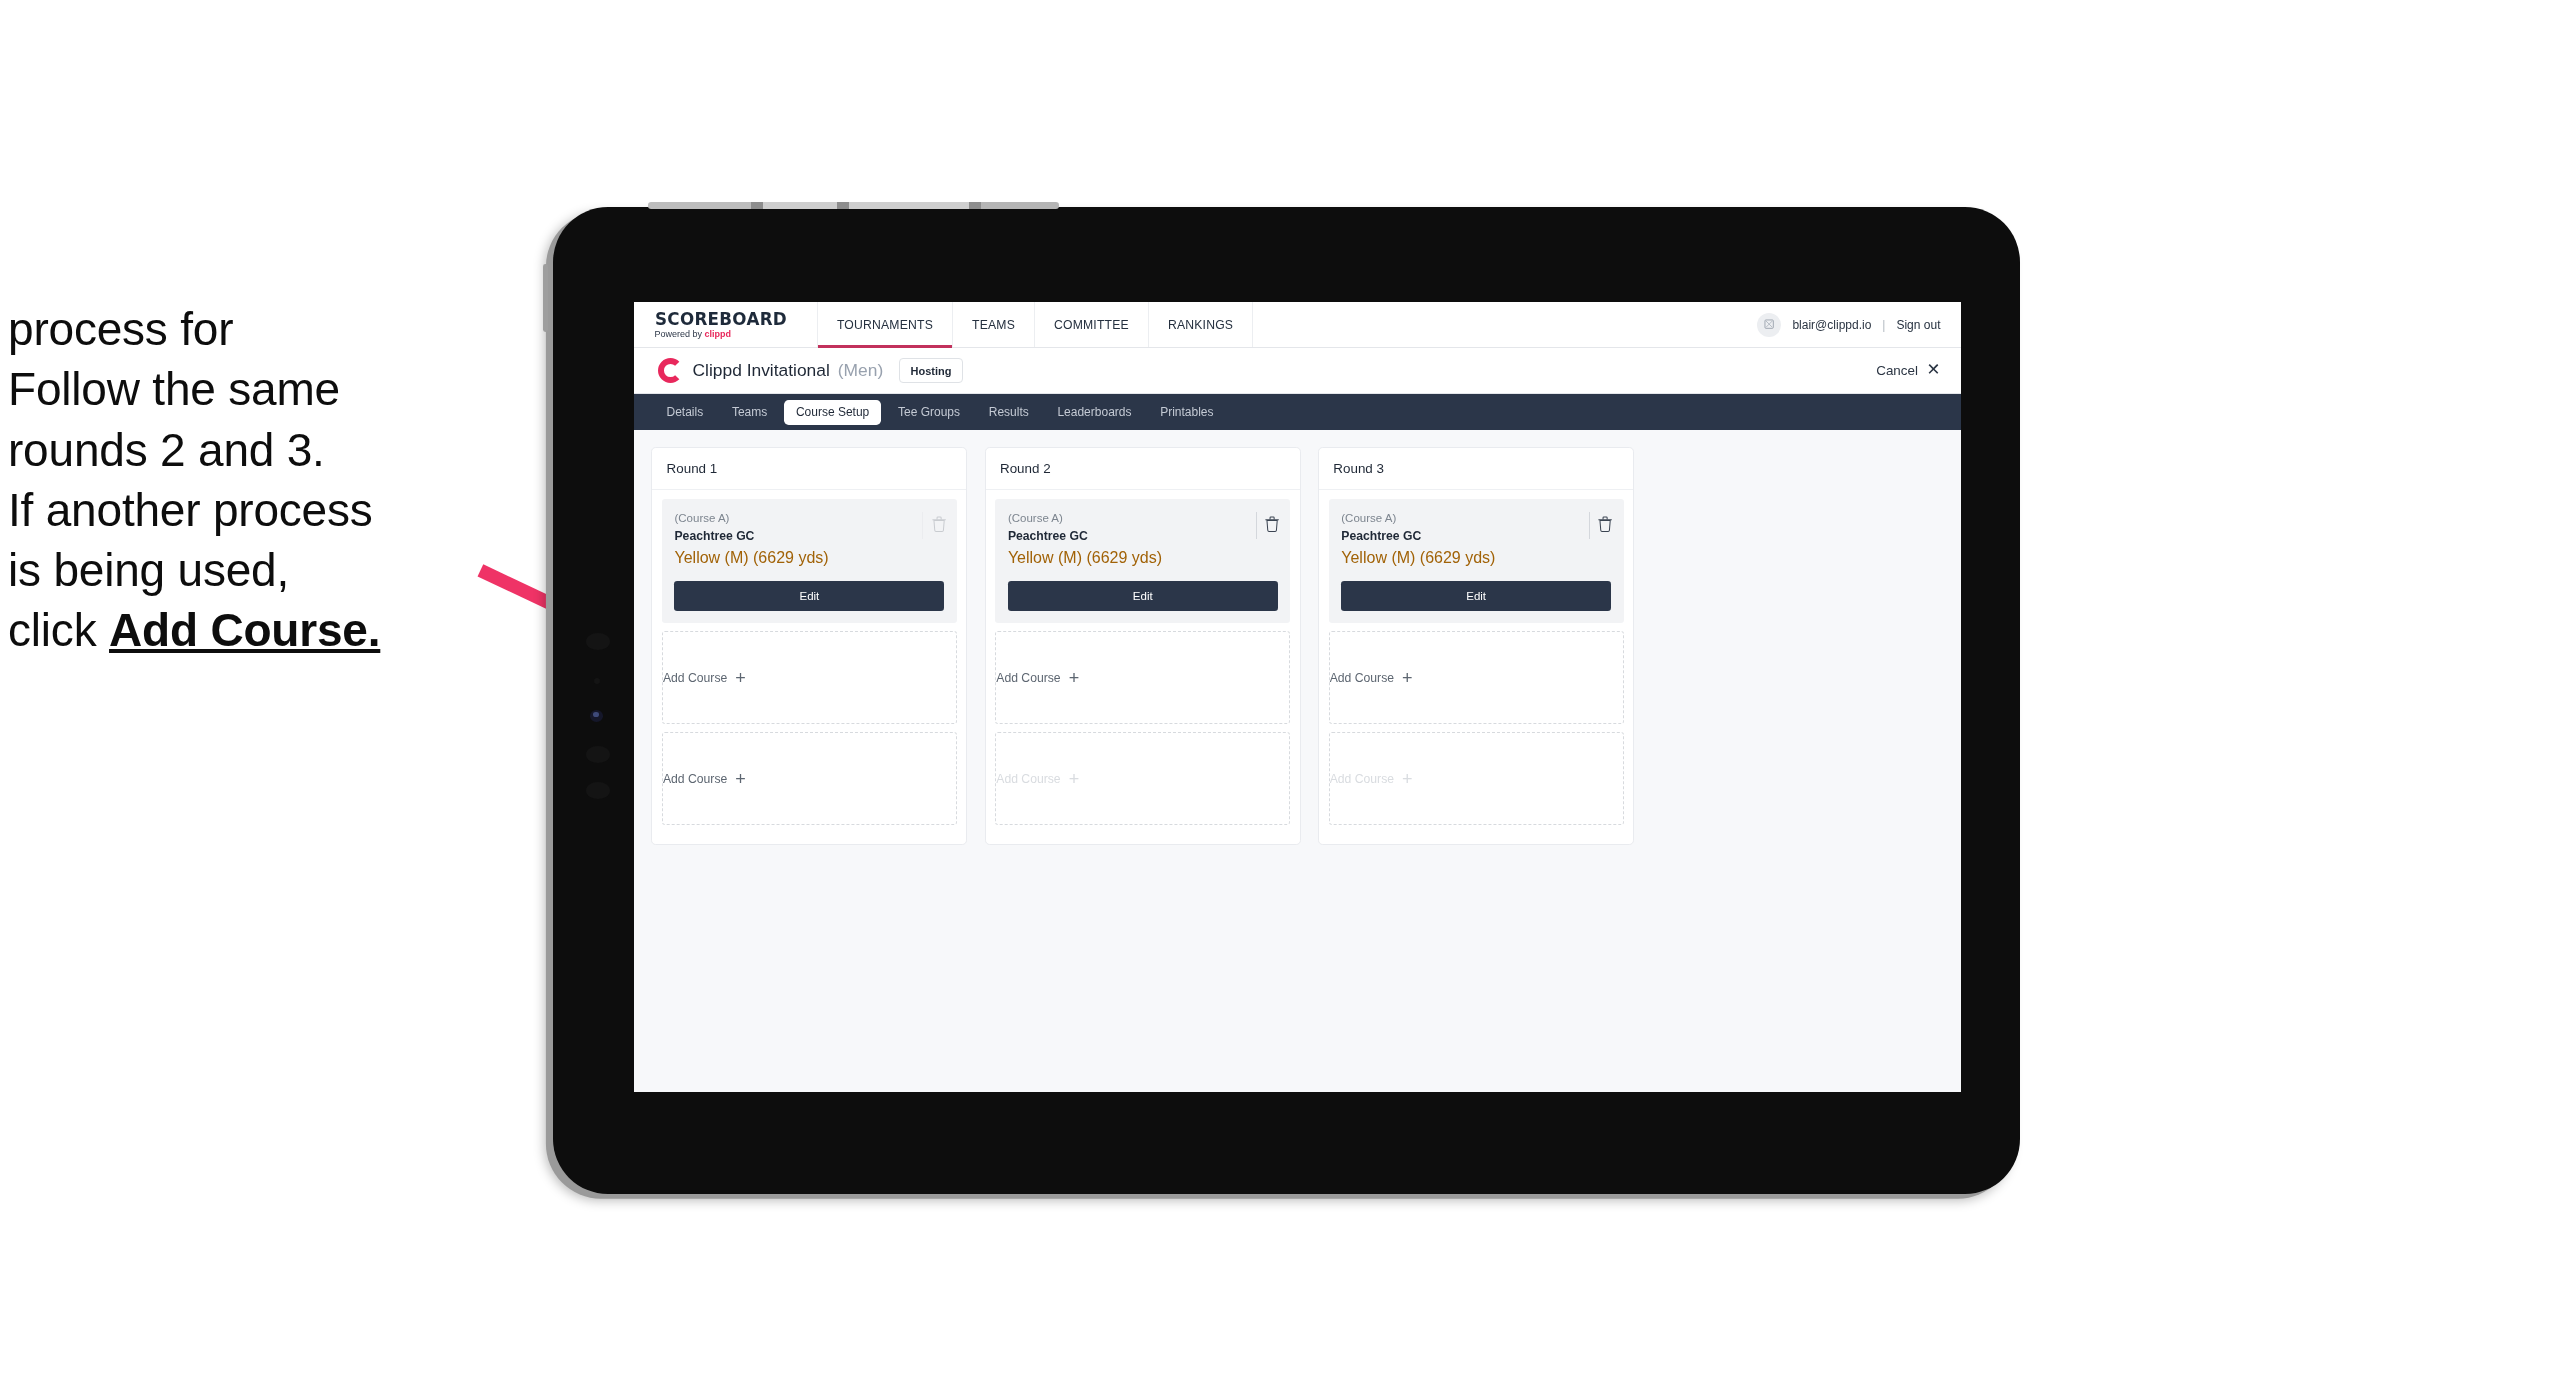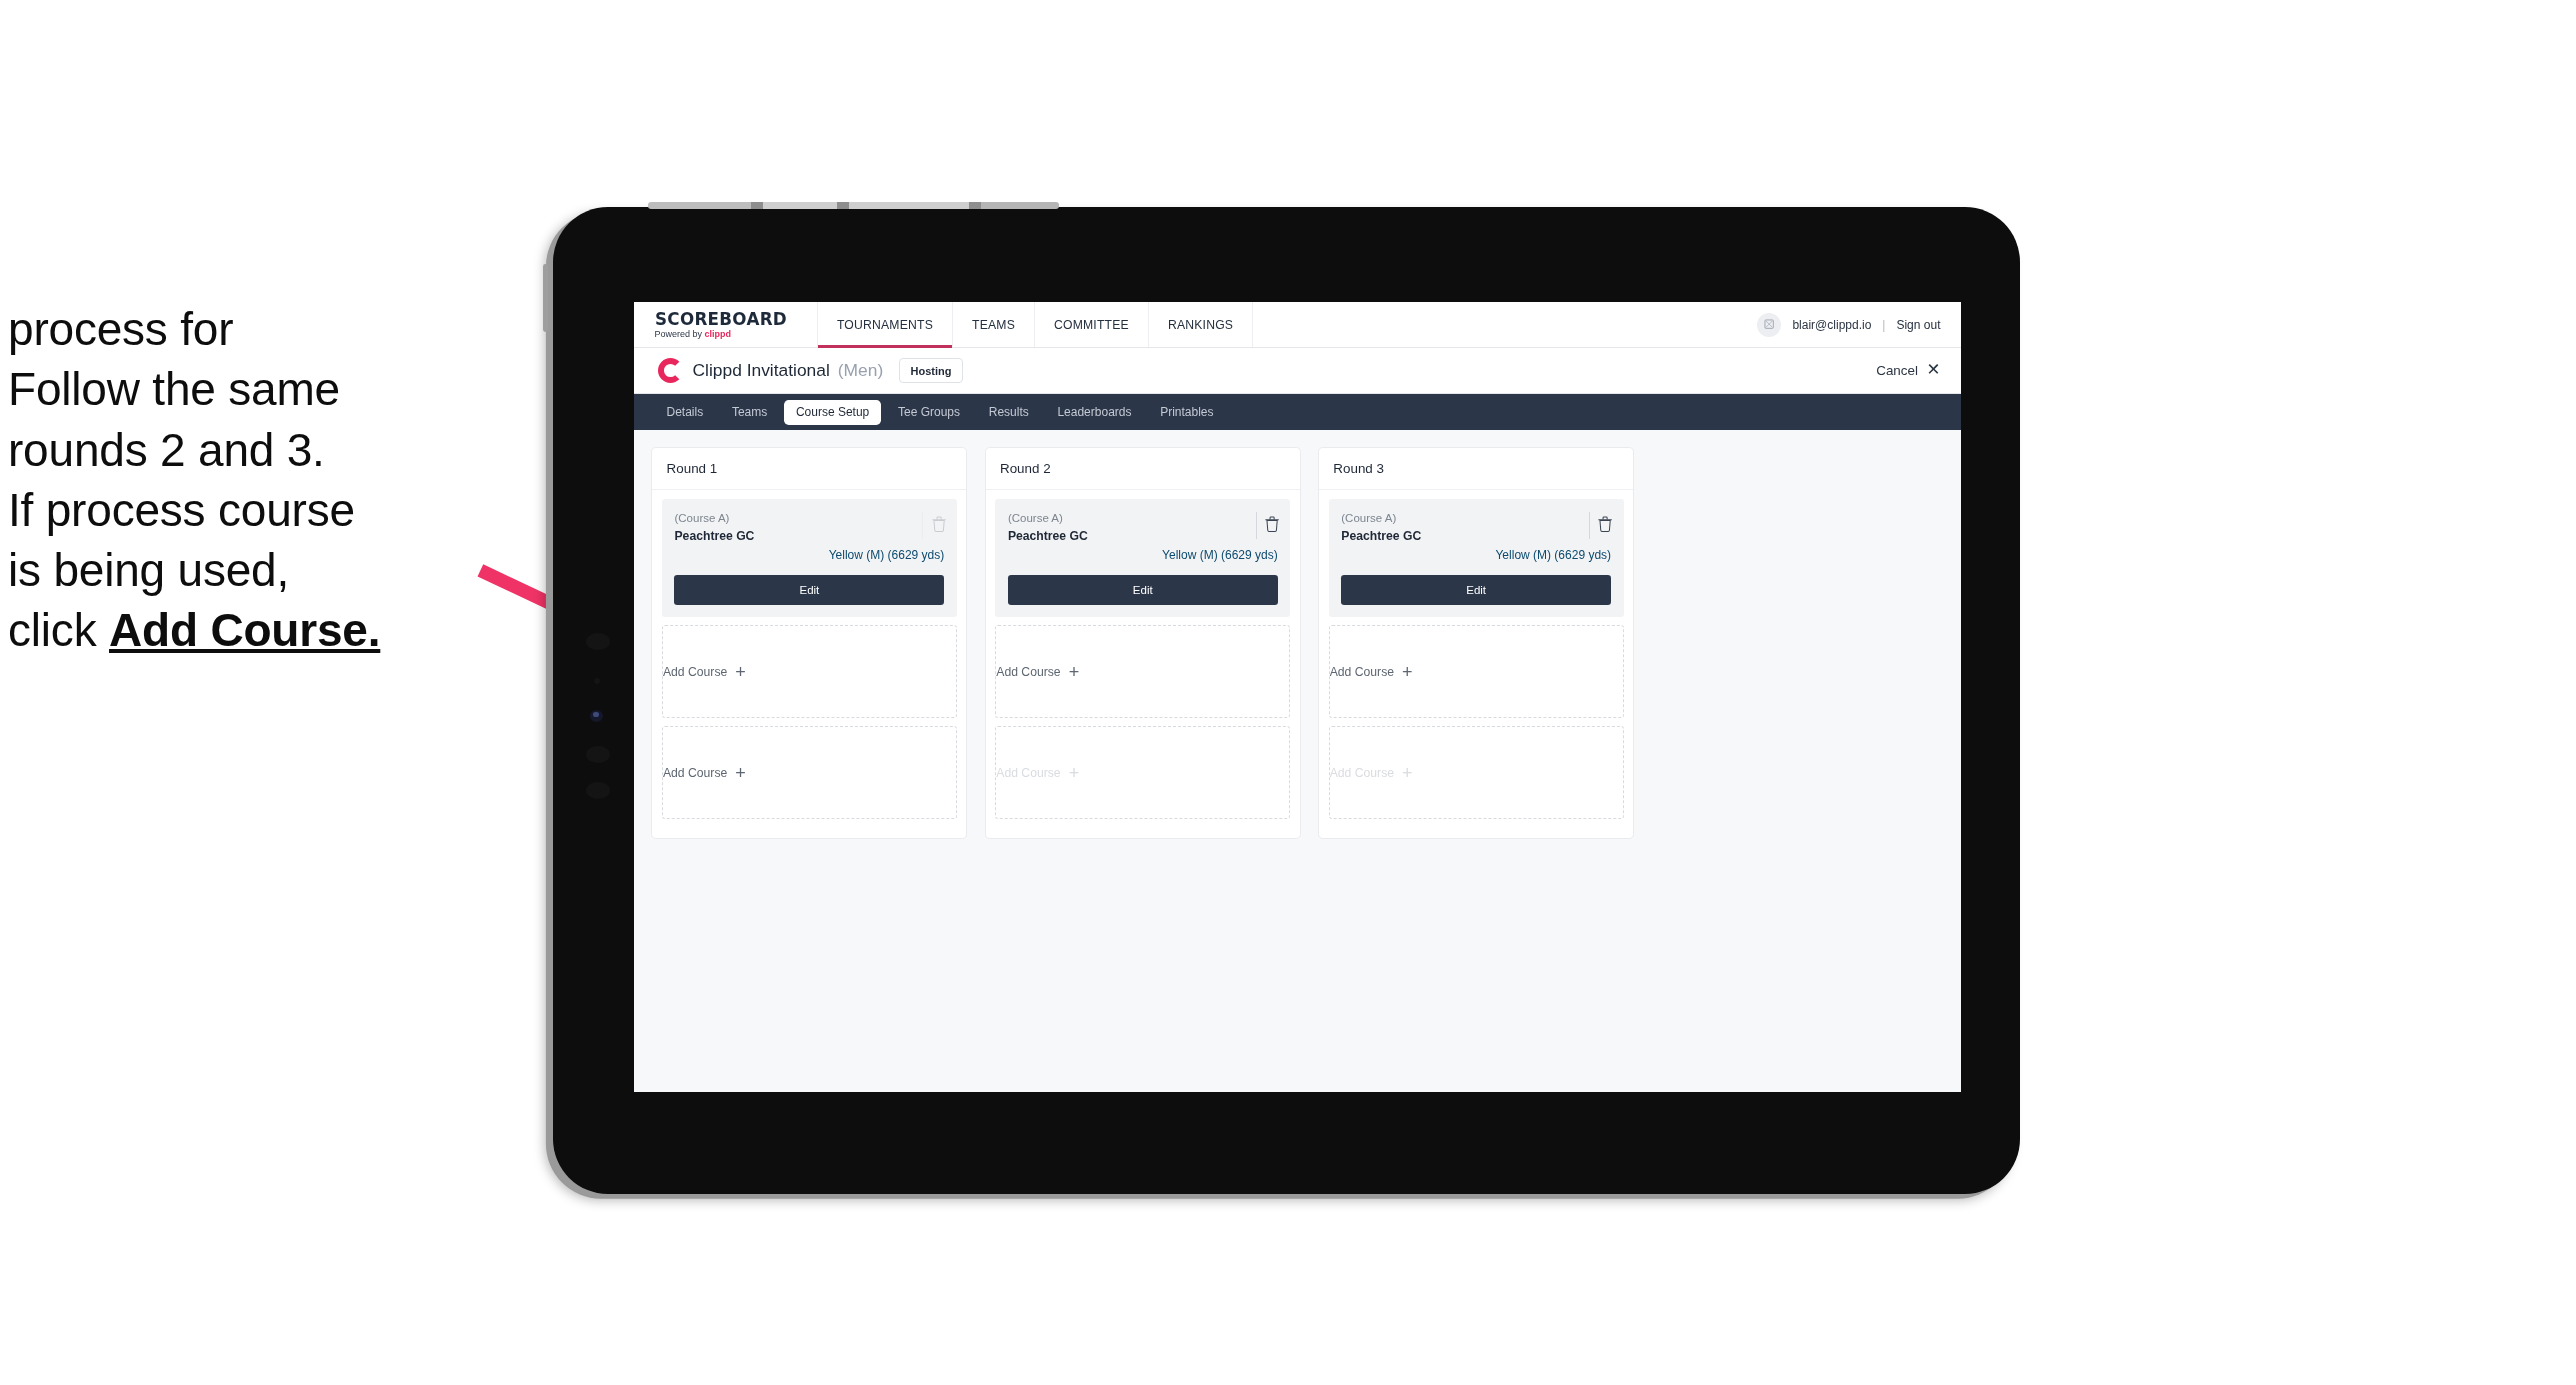--- a/index.html
+++ b/index.html
@@ -156,21 +156,21 @@
     border-bottom: 0.8px solid #eef0f3;
   }
   .round-body { padding: 9.5px; display: flex; flex-direction: column; gap: 8px; }
 
   .course-card {
     background: #f2f3f5; border-radius: 3.2px; padding: 11px 12.6px 12.6px 12.6px;
     position: relative;
   }
   .course-label { font-size: 11.5px; color: #7d858f; line-height: 1.5; }
   .course-name { font-size: 12.2px; font-weight: 700; color: #1f2836; line-height: 1.55; }
-  .course-tee { font-size: 12px; color: #0c4a6e; line-height: 1.5; text-align: right; }
+  .course-tee { font-size: 16px; color: #a16207; line-height: 1.5; }
   .card-tools {
     position: absolute; right: 11px; top: 12.6px;
     display: flex; align-items: center; gap: 8.7px;
   }
   .tool-div { width: 0.8px; height: 27px; background: #d4d7dc; }
   .trash { width: 14.2px; height: 16px; }
   .dim { opacity: 0.22; }
 
   .edit-btn {
     margin-top: 11px; width: 100%; background: #2b3649; color: #ffffff;
@@ -189,21 +189,21 @@
 </style>
 </head>
 <body>
 
 <div class="stage">
 
   <div class="caption" id="caption">
       <span class="line"><span>process for</span></span>
       <span class="line"><span>Follow the same</span></span>
       <span class="line"><span>rounds 2 and 3.</span></span>
-      <span class="line"><span>If process course</span></span>
+      <span class="line"><span>If another process</span></span>
       <span class="line"><span>is being used,</span></span>
       <span class="line"><span>click </span><b>Add Course.</b></span>
     </div>
 
   <svg class="arrow-svg" viewBox="0 0 420 200">
     <path d="M8 22 L300 160 L268 121 L358 148 L300 82 L296 131 Z" fill="#ef3366"></path>
     <path d="M8 22 L300 160" stroke="#ef3366" stroke-width="17" stroke-linecap="butt"></path>
     <path d="M278 86 L360 150 L272 160 Z" fill="#ef3366"></path>
   </svg>
 

